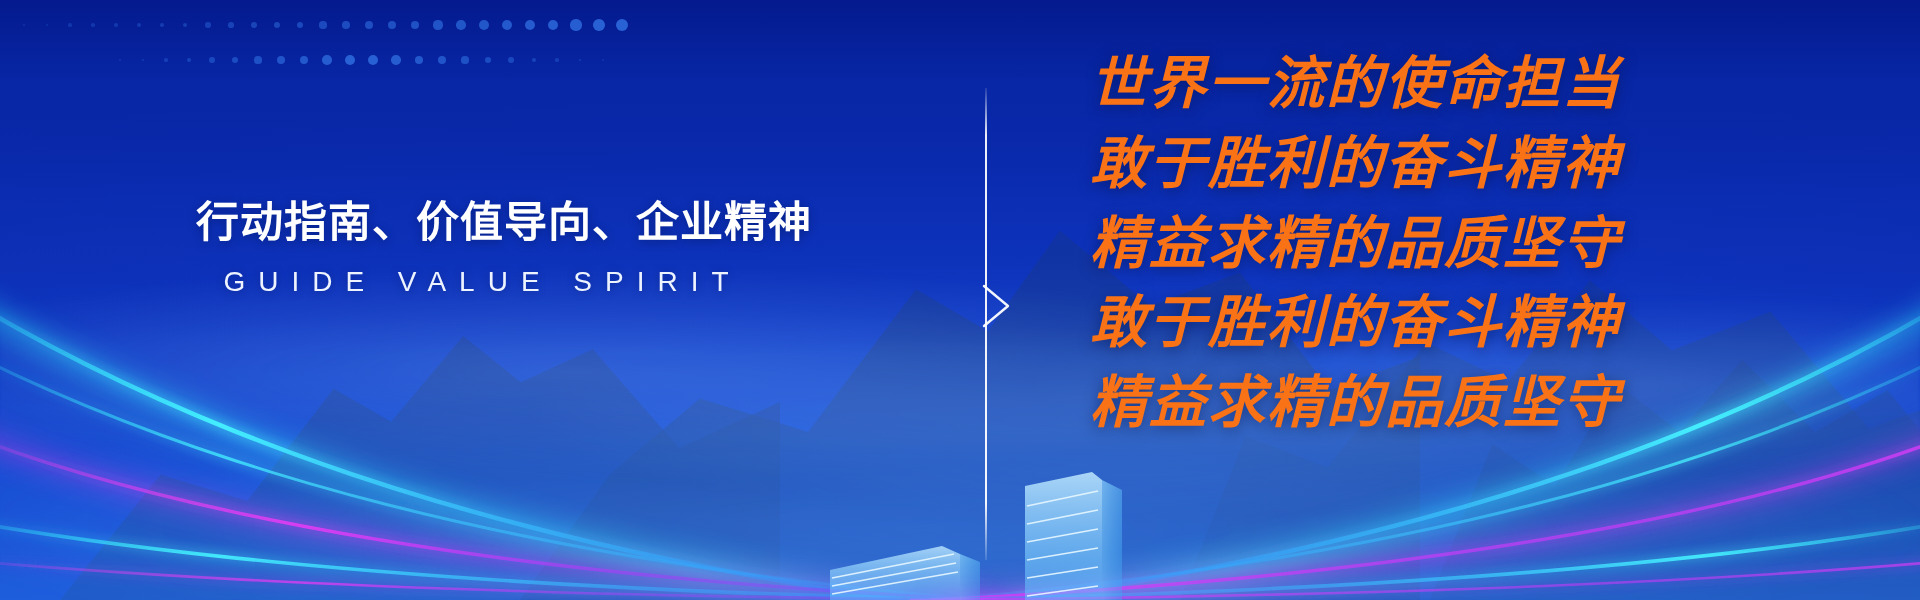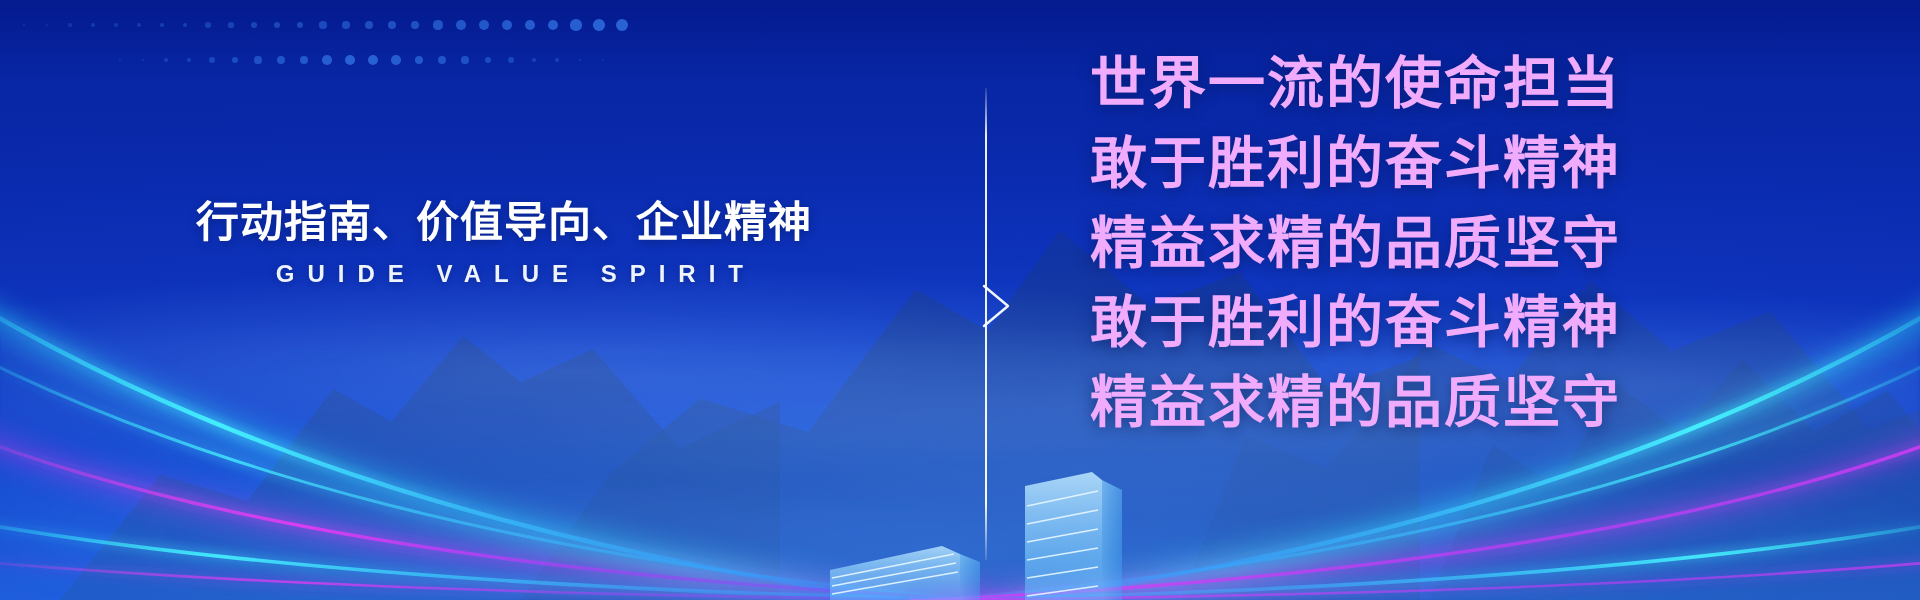--- a/index.html
+++ b/index.html
@@ -74,56 +74,57 @@
   
   .divider { position: absolute; left: 985px; top: 88px; width: 2px; height: 472px;
              background: linear-gradient(180deg, rgba(255,255,255,.10) 0%, rgba(255,255,255,.92) 10%, rgba(255,255,255,.95) 88%, rgba(255,255,255,.12) 100%); }
   .chev { position: absolute; left: 980px; top: 282px; width: 34px; height: 48px; }
 
   
   .left-block {
     position: absolute;
     left: 196px; top: 196px;
     width: 560px;
-    text-align: right;
+    text-align: center;
   }
   .left-cn {
     font-size: 43px;
     font-weight: 700;
     color: #ffffff;
     letter-spacing: 1px;
     line-height: 1.25;
     white-space: nowrap;
     text-shadow: 0 2px 10px rgba(0,20,80,.45);
   }
   .left-en {
-    margin-top: 10px;
-    font-size: 24px;
-    font-weight: 700;
+    margin-top: 16px;
+    font-size: 28px;
+    font-weight: 400;
     color: #eef4ff;
     letter-spacing: 13px;
     text-indent: 13px;
     white-space: nowrap;
     text-shadow: 0 1px 8px rgba(0,20,80,.4);
   }
 
   .right-block {
     position: absolute;
     left: 1090px;
     top: 44px;
     width: 620px;
   }
   .right-line {
     font-size: 57px;
     font-weight: 700;
-    color: #f0abfc;
+    color: #f97316;
     letter-spacing: 2px;
     line-height: 1.40;
     white-space: nowrap;
     text-shadow: 0 3px 14px rgba(0,18,70,.5);
+    font-style: italic;
   }
 </style>
 </head>
 <body>
 
 <div id="banner">
 
   <div class="layer bg-base"></div>
 
   <div class="layer mountains">

